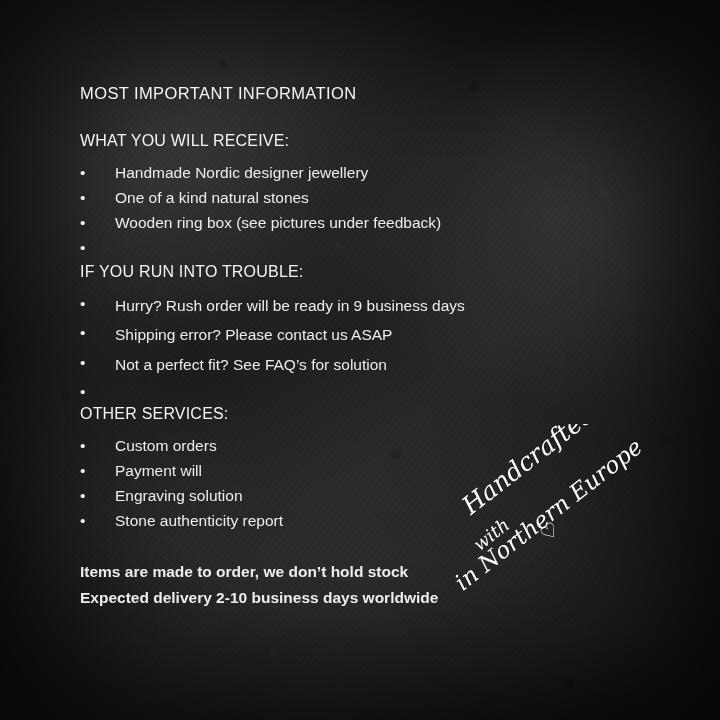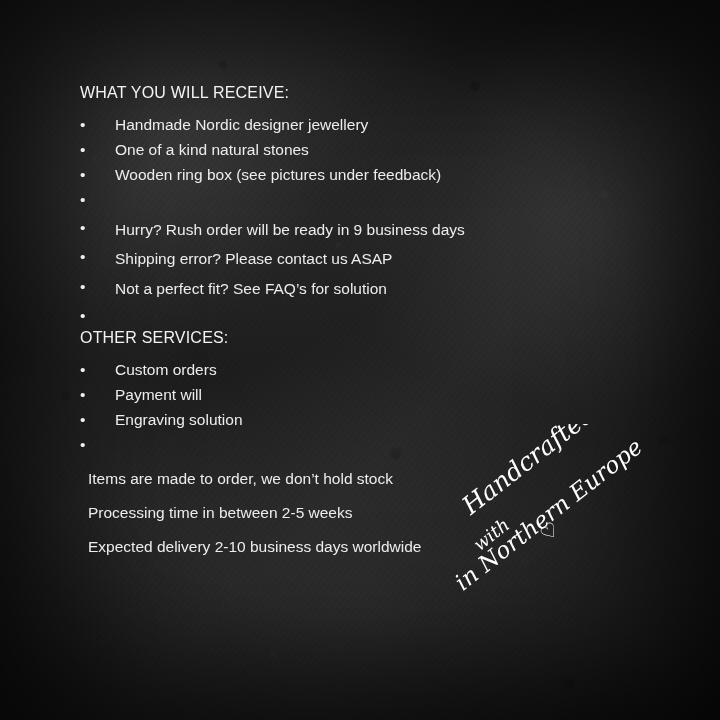--- a/index.html
+++ b/index.html
@@ -115,25 +115,25 @@
   }
 
   .gap-after-receive { height: 28px; }
   .gap-after-trouble { height: 26px; }
   .gap-after-services { height: 26px; }
 
   
   ul.bullets.loose li { line-height: 1.88; }
 
   .footer-lines p {
-    margin: 8px;
+    margin: 0;
     font-size: 15.5px;
     line-height: 1.68;
     color: #ededed;
-    font-weight: 400;
+    font-weight: 700;
   }
 
   
   #stamp {
     position: absolute;
     left: 452px;
     top: 424px;
     width: 250px;
     height: 170px;
     z-index: 4;
@@ -150,20 +150,21 @@
 <body>
 
 <div id="page">
 
   <div id="grain-a"></div>
   <div id="grain-b"></div>
   <div id="vignette"></div>
 
   <div id="content">
 
+    <h1 class="doc-title">MOST IMPORTANT INFORMATION</h1>
 
     <div class="section">
       <h2 class="section-heading">WHAT YOU WILL RECEIVE:</h2>
       <ul class="bullets">
         <li>
           <span class="bullet-dot">•</span>
           <span>Handmade Nordic designer jewellery</span>
         </li>
         <li>
           <span class="bullet-dot">•</span>
@@ -175,20 +176,21 @@
         </li>
         <li>
           <span class="bullet-dot">•</span>
         </li>
       </ul>
     </div>
 
     <div class="gap-after-receive"></div>
 
     <div class="section">
+      <h2 class="section-heading">IF YOU RUN INTO TROUBLE:</h2>
       <ul class="bullets loose">
         <li>
           <span class="bullet-dot">•</span>
           <span>Hurry? Rush order will be ready in 9 business days</span>
         </li>
         <li>
           <span class="bullet-dot">•</span>
           <span>Shipping error? Please contact us ASAP</span>
         </li>
         <li>
@@ -213,29 +215,29 @@
         <li>
           <span class="bullet-dot">•</span>
           <span>Payment will</span>
         </li>
         <li>
           <span class="bullet-dot">•</span>
           <span>Engraving solution</span>
         </li>
         <li>
           <span class="bullet-dot">•</span>
+          <span>Stone authenticity report</span>
         </li>
       </ul>
     </div>
 
     <div class="gap-after-services"></div>
 
     <div class="footer-lines">
       <p>Items are made to order, we don’t hold stock</p>
-      <p>Processing time in between 2-5 weeks</p>
       <p>Expected delivery 2-10 business days worldwide</p>
     </div>
 
   </div>
 
   <div id="stamp">
     <svg width="250" height="170" viewBox="0 0 250 170" xmlns="http://www.w3.org/2000/svg">
       <g transform="rotate(-38 40 70)">
         <text class="hand" x="10" y="74" font-size="25" id="stamp1">Handcrafted</text>
       </g>

